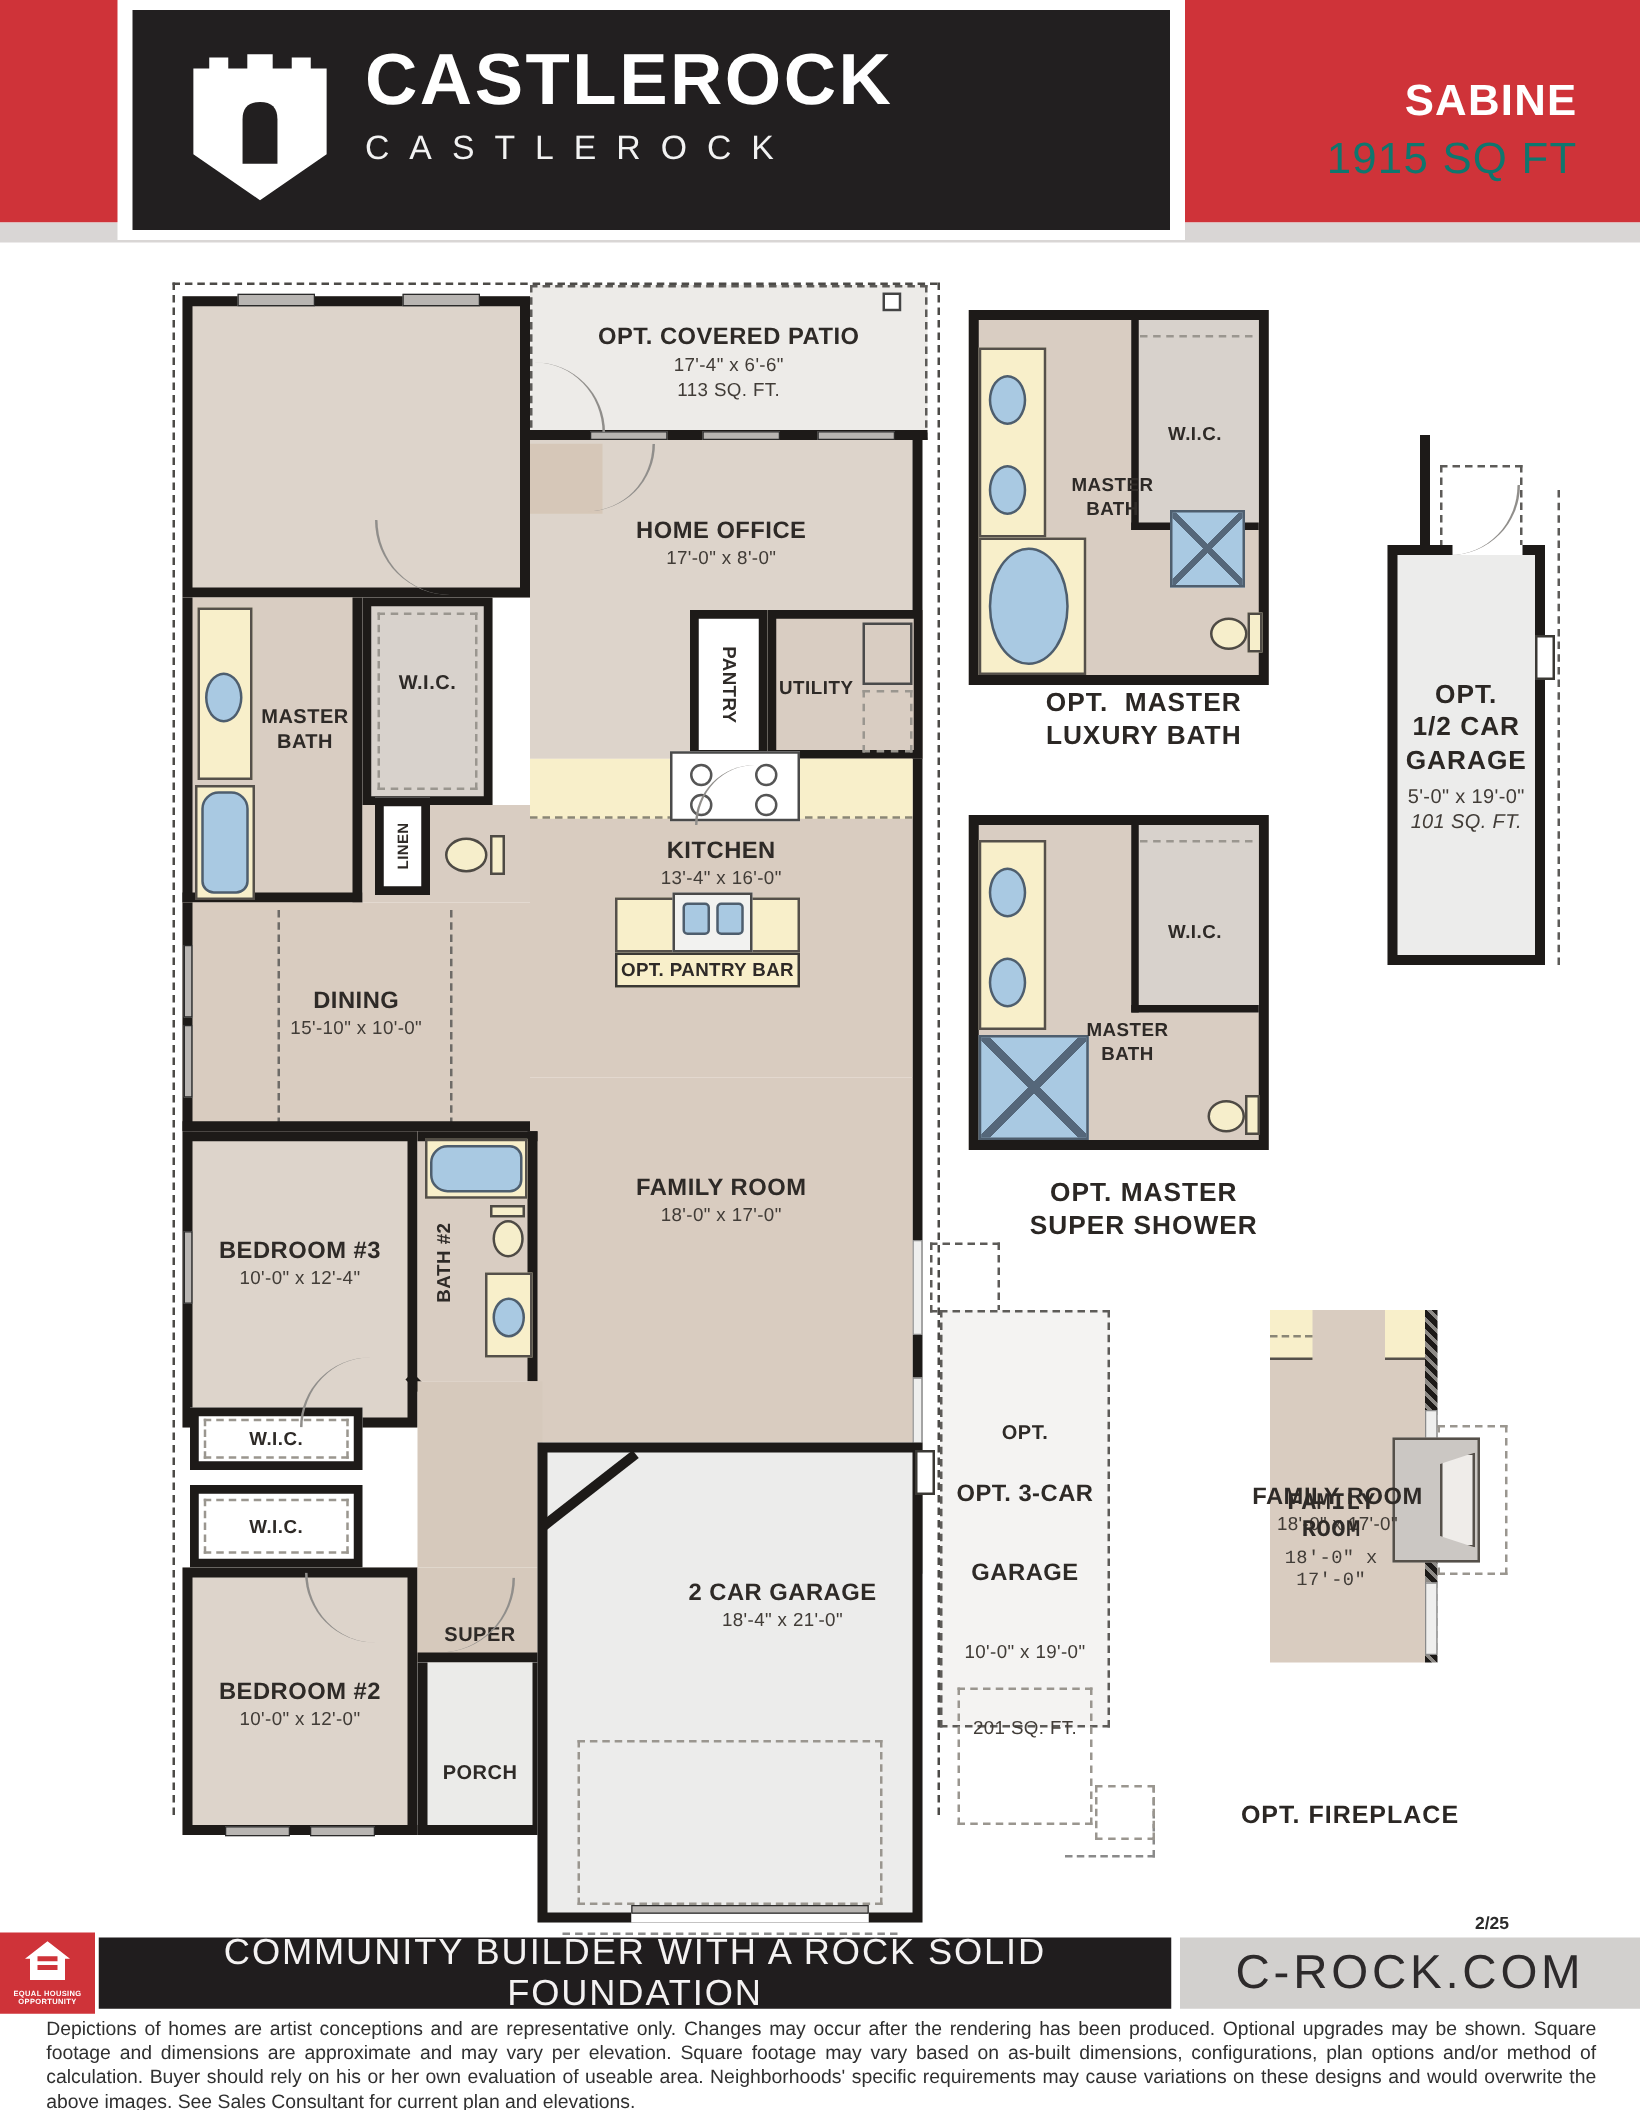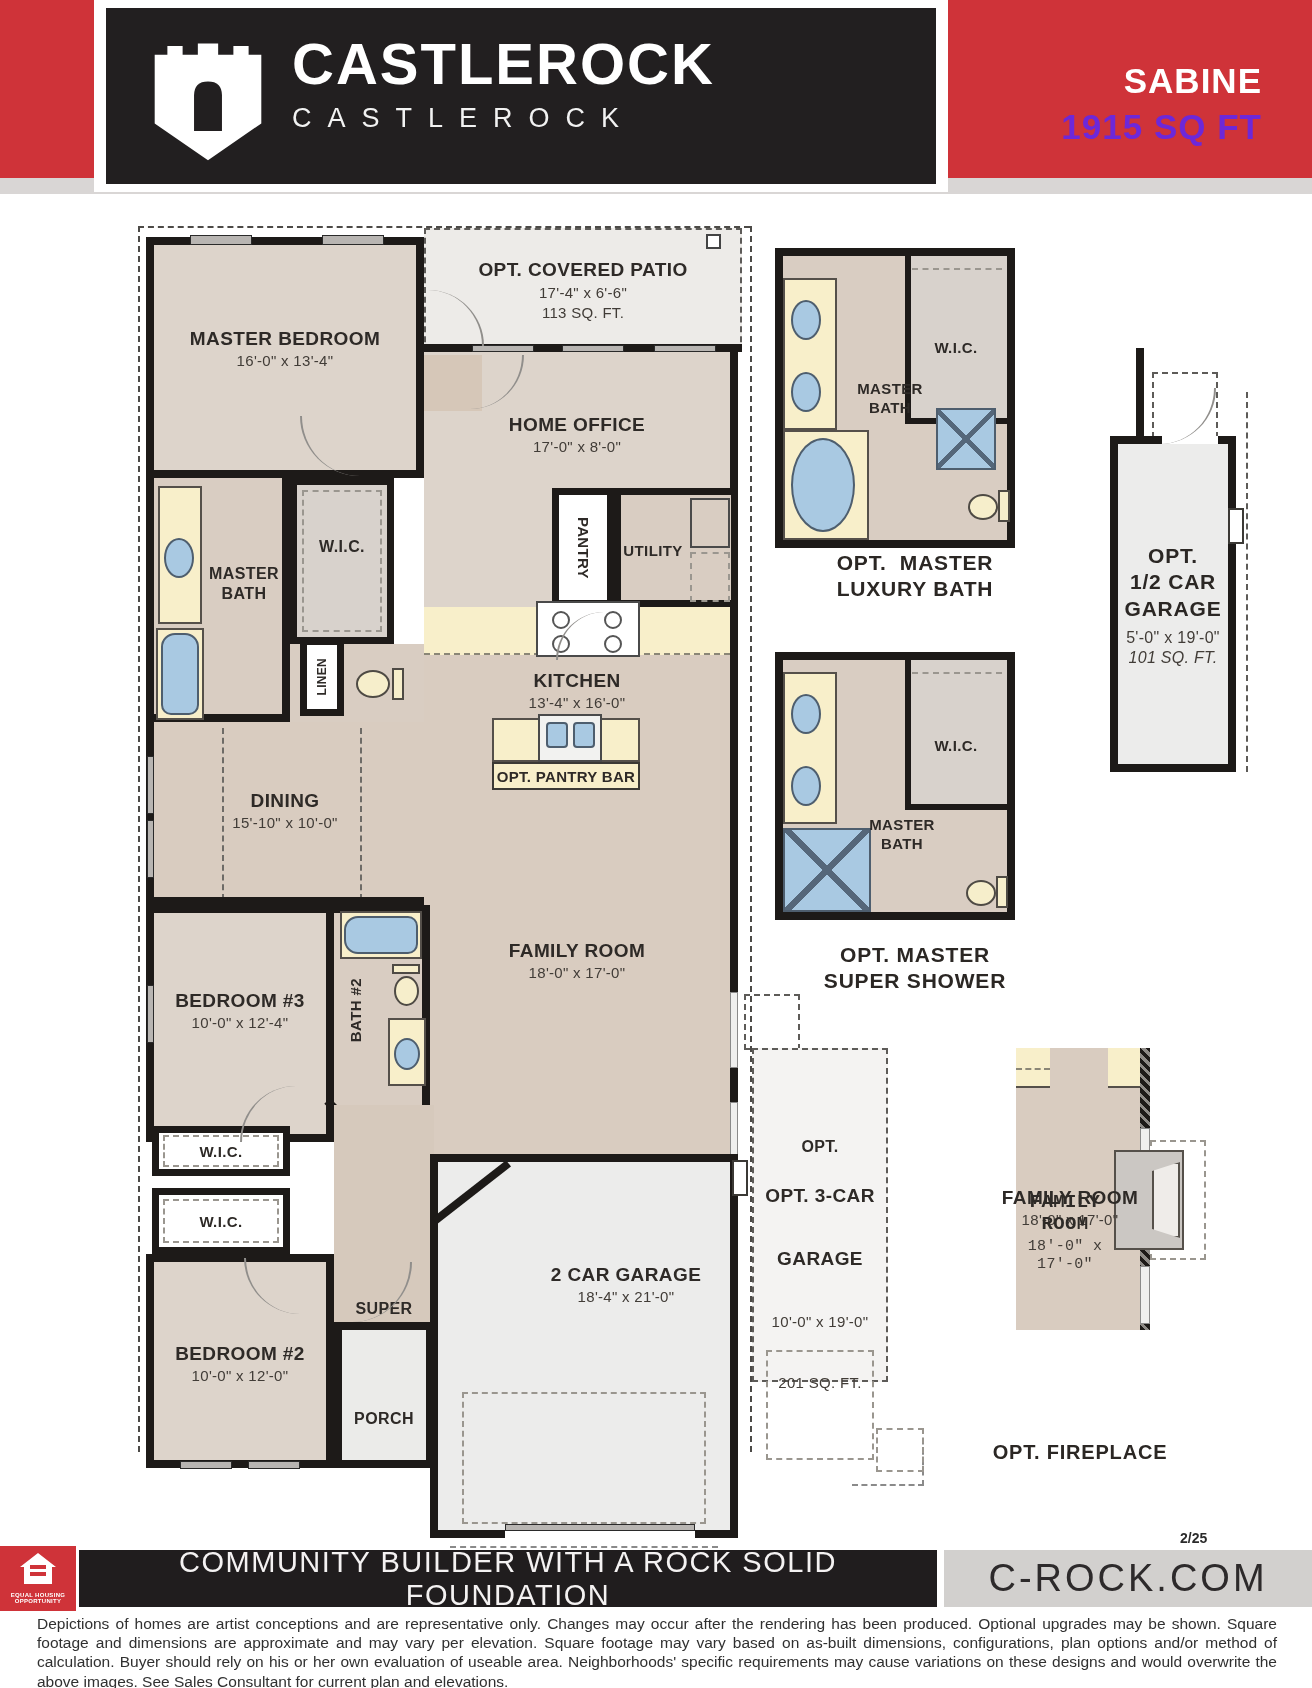--- a/index.html
+++ b/index.html
@@ -50,34 +50,30 @@
         <path fill="#221f20" d="M39 78 L39 50 Q39 39 50 39 Q61 39 61 50 L61 78 Z"></path>
       </svg>
     </span>
     <div class="abs" style="left:186px;top:26px;width:620px;">
       <div style="color:#fff;font-weight:700;font-size:58px;letter-spacing:2px;line-height:1.05;">CASTLEROCK</div>
       <div style="color:#f2f2f2;font-weight:400;font-size:27px;letter-spacing:16px;margin-top:8px;">CASTLEROCK</div>
     </div>
   </div>
   <div class="abs" style="left:952px;top:58px;width:310px;text-align:right;">
     <div style="color:#fff;font-weight:700;font-size:35px;letter-spacing:1px;line-height:1.3;">SABINE</div>
-    <div style="color:#6d28d9;font-weight:700;font-size:35px;letter-spacing:1px;line-height:1.3;">1915 SQ FT</div>
+    <div style="color:#0f766e;font-weight:400;font-size:35px;letter-spacing:1px;line-height:1.3;">1915 SQ FT</div>
   </div>
 
   <div class="abs" style="left:138px;top:226px;width:612px;height:0;border-top:2px dashed #4c4a47;"></div>
   <div class="abs" style="left:138px;top:226px;width:0;height:1226px;border-left:2px dashed #4c4a47;"></div>
   <div class="abs" style="left:750px;top:226px;width:0;height:1226px;border-left:2px dashed #4c4a47;"></div>
 
   <div class="abs" style="left:146px;top:237px;width:278px;height:241px;background:#ddd4cb;border:8px solid #1d1a18;"></div>
   <div class="abs win" style="left:190px;top:235px;width:62px;height:10px;"></div>
   <div class="abs win" style="left:322px;top:235px;width:62px;height:10px;"></div>
-  <div class="abs flexc" style="left:146px;top:318px;width:278px;height:62px;">
-    <div class="rlabel">MASTER BEDROOM</div>
-    <div class="rdims">16'-0" x 13'-4"</div>
-  </div>
 
   <div class="abs dash flexc" style="left:424px;top:228px;width:318px;height:124px;background:#edebe8;">
     <div class="rlabel">OPT. COVERED PATIO</div>
     <div class="rdims">17'-4" x 6'-6"</div>
     <div class="rarea">113 SQ. FT.</div>
   </div>
   <div class="abs" style="left:706px;top:234px;width:15px;height:15px;background:#fff;border:2px solid #444;"></div>
   <div class="abs wall" style="left:424px;top:344px;width:318px;height:8px;"></div>
   <div class="abs win" style="left:472px;top:345px;width:62px;height:7px;"></div>
   <div class="abs win" style="left:562px;top:345px;width:62px;height:7px;"></div>

